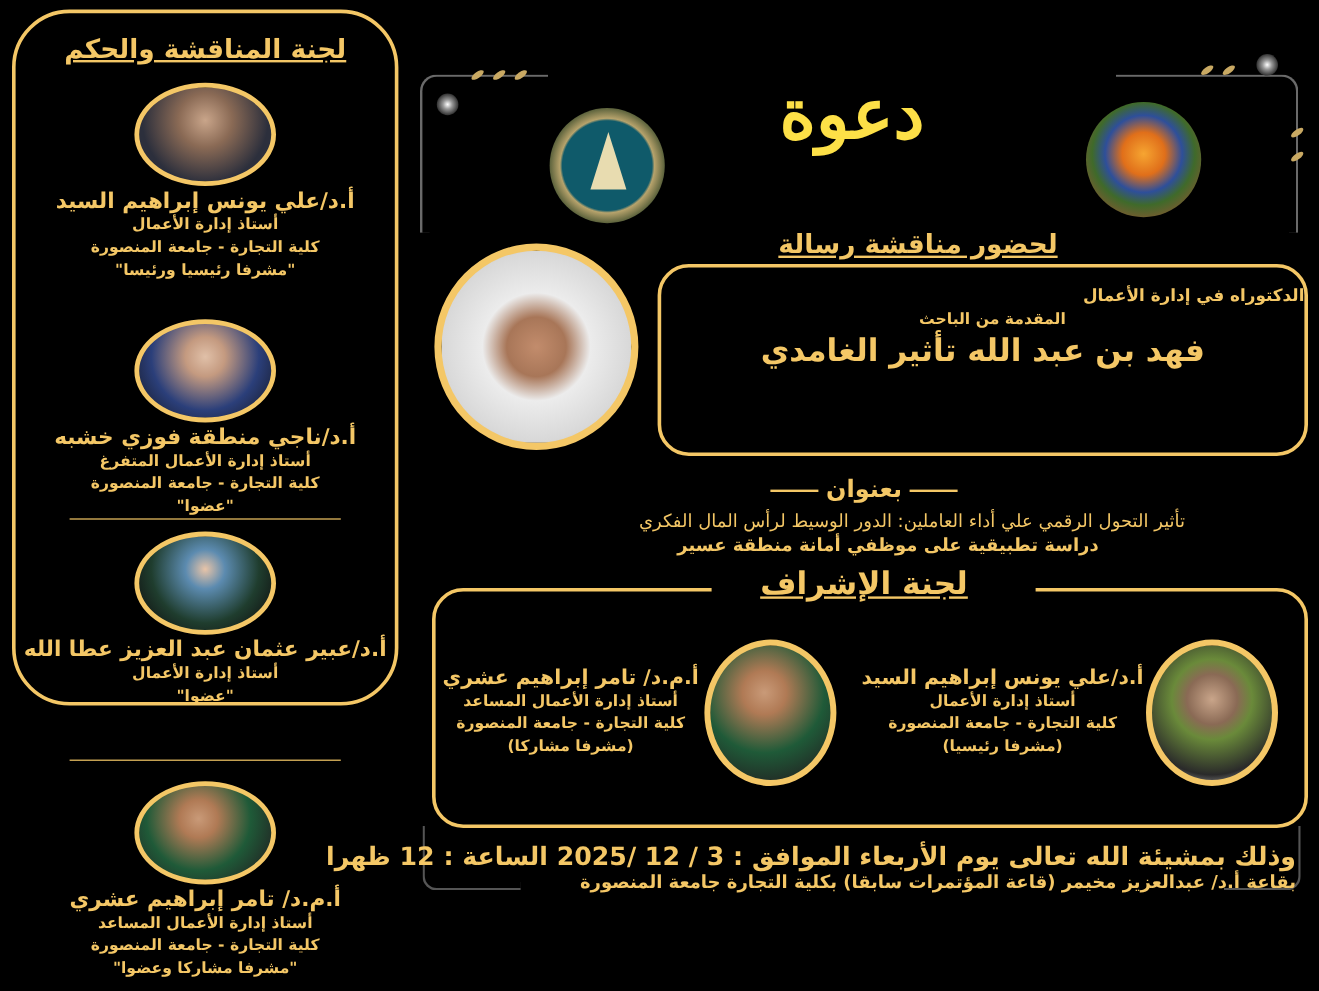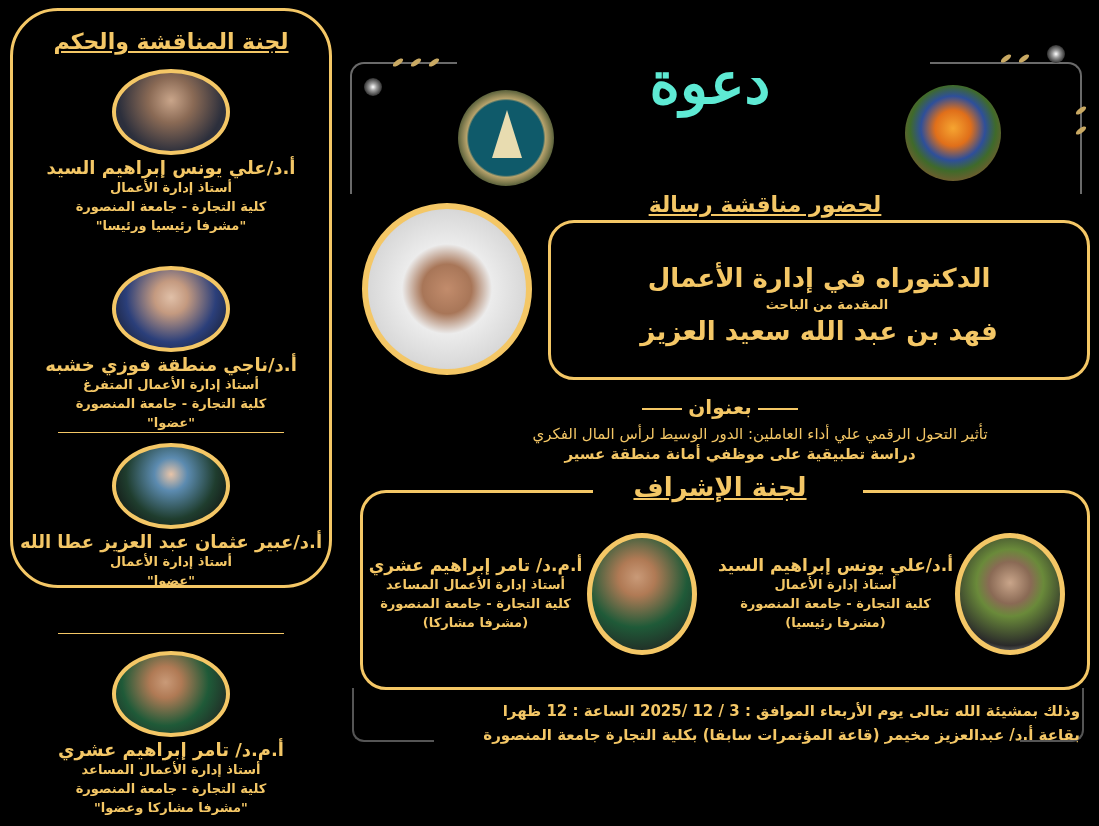--- a/index.html
+++ b/index.html
@@ -41,29 +41,29 @@
   .stud { position:absolute; width:18px; height:18px; border-radius:50%;
     background:radial-gradient(circle, #fff 0, #999 30%, #333 70%); }
   .leaf { position:absolute; width:12px; height:5px; background:#c9a963; border-radius:50%; transform:rotate(-35deg); }
 
   .logo { position:absolute; width:96px; height:96px; border-radius:50%; }
   #logo-left { left:458px; top:90px; background:radial-gradient(circle, #0f5a6a 0, #0f5a6a 55%, #b7a36c 58%, #3b4b2b 75%, #c9b77a 95%); }
   #logo-left .tree { position:absolute; left:34px; top:20px; width:0; height:0;
     border-left:15px solid transparent; border-right:15px solid transparent; border-bottom:48px solid #e8dcb0; }
   #logo-right { left:905px; top:85px; background:radial-gradient(circle at 50% 45%, #f6a531 0, #e06f1a 25%, #2e4f9a 45%, #3f6a2a 60%, #7a5a30 78%, #000 100%); }
 
-  #invite-word { position:absolute; left:640px; top:48px; width:140px; text-align:center;
-    font-family:"DejaVu Serif", serif; font-size:58px; font-weight:bold; color:#5eead4; line-height:70px; }
+  #invite-word { position:absolute; left:640px; top:60px; width:140px; text-align:center;
+    font-family:"DejaVu Serif", serif; font-size:58px; font-weight:bold; color:#fde047; line-height:70px; }
 
   #attend-title { position:absolute; left:560px; top:192px; width:410px; text-align:center;
     font-size:22px; font-weight:bold; text-decoration:underline; }
 
   #thesis-box { position:absolute; left:548px; top:220px; width:542px; height:160px;
     border:3px solid #f4c766; border-radius:26px; box-sizing:border-box; text-align:center; }
-  #degree { margin-top:40px; font-size:26px; font-weight:bold; }
+  #degree { margin-top:16px; font-size:14px; font-weight:bold;text-align:right; }
   #presented-by { font-size:13px; font-weight:bold; margin-top:4px;padding-left:16px; }
   #researcher { font-size:26px; font-weight:bold; margin-top:4px; }
 
   #researcher-photo { position:absolute; left:362px; top:203px; width:170px; height:172px; border-radius:50%;
     border:6px solid #f4c766; box-sizing:border-box;
     background:radial-gradient(circle at 50% 50%, #c28c6c 0, #a87658 22%, #ececec 40%, #d8d8d8 70%, #9a9a9a 100%); }
 
   #title-label { position:absolute; left:600px; top:395px; width:240px; text-align:center; font-size:20px; font-weight:bold; }
   #title-label .dash { display:inline-block; width:40px; height:2px; background:#f4c766; vertical-align:middle; margin:0 6px; }
   #title-line1 { position:absolute; left:440px; top:425px; width:640px; text-align:center; font-size:15px; font-weight:normal; white-space:nowrap; }
@@ -72,21 +72,21 @@
   #supervision-title { position:absolute; left:600px; top:472px; width:240px; text-align:center; font-size:26px; font-weight:bold; text-decoration:underline; }
   #supervision-box { position:absolute; left:360px; top:490px; width:730px; height:200px;
     border:3px solid #f4c766; border-radius:26px; box-sizing:border-box; }
   #supervision-box .gap { position:absolute; top:-4px; left:230px; width:270px; height:6px; background:#000; }
 
   .sup { position:absolute; text-align:center; }
   .sup-photo { position:absolute; width:110px; height:122px; border-radius:50%; border:5px solid #f4c766; box-sizing:border-box; }
   .sup-name { font-size:17px; font-weight:bold; white-space:nowrap; }
   .sup-line { font-size:13px; font-weight:bold; line-height:19px; white-space:nowrap; }
 
-  #footer-line1 { position:absolute; left:410px; top:702px; width:670px; text-align:right; font-size:15px; font-weight:bold; white-space:nowrap; }
+  #footer-line1 { position:absolute; left:410px; top:702px; width:670px; text-align:right; font-size:21px; font-weight:bold; white-space:nowrap; }
   #footer-line2 { position:absolute; left:410px; top:726px; width:670px; text-align:right; font-size:15px; font-weight:bold; white-space:nowrap; }
   #frame-bottom-left { position:absolute; left:352px; top:688px; width:80px; height:52px; border-left:2px solid #555; border-bottom:2px solid #555; border-bottom-left-radius:12px; }
   #frame-bottom-right { position:absolute; left:1020px; top:688px; width:62px; height:52px; border-right:2px solid #555; border-bottom:2px solid #555; border-bottom-right-radius:12px; }
 </style>
 </head>
 <body>
 
 <div id="committee">
   <div id="committee-title">لجنة المناقشة والحكم</div>
 
@@ -143,21 +143,21 @@
 
 <div id="invite-word">دعوة</div>
 
 <div id="attend-title">لحضور مناقشة رسالة</div>
 
 <div id="researcher-photo"></div>
 
 <div id="thesis-box">
   <div id="degree">الدكتوراه في إدارة الأعمال</div>
   <div id="presented-by">المقدمة من الباحث</div>
-  <div id="researcher">فهد بن عبد الله سعيد العزيز</div>
+  <div id="researcher">فهد بن عبد الله تأثير الغامدي</div>
 </div>
 
 <div id="title-label">
   <span class="dash"></span><span>بعنوان</span><span class="dash"></span>
 </div>
 <div id="title-line1">تأثير التحول الرقمي علي أداء العاملين: الدور الوسيط لرأس المال الفكري</div>
 <div id="title-line2">دراسة تطبيقية على موظفي أمانة منطقة عسير</div>
 
 <div id="supervision-box">
   <div class="gap"></div>

